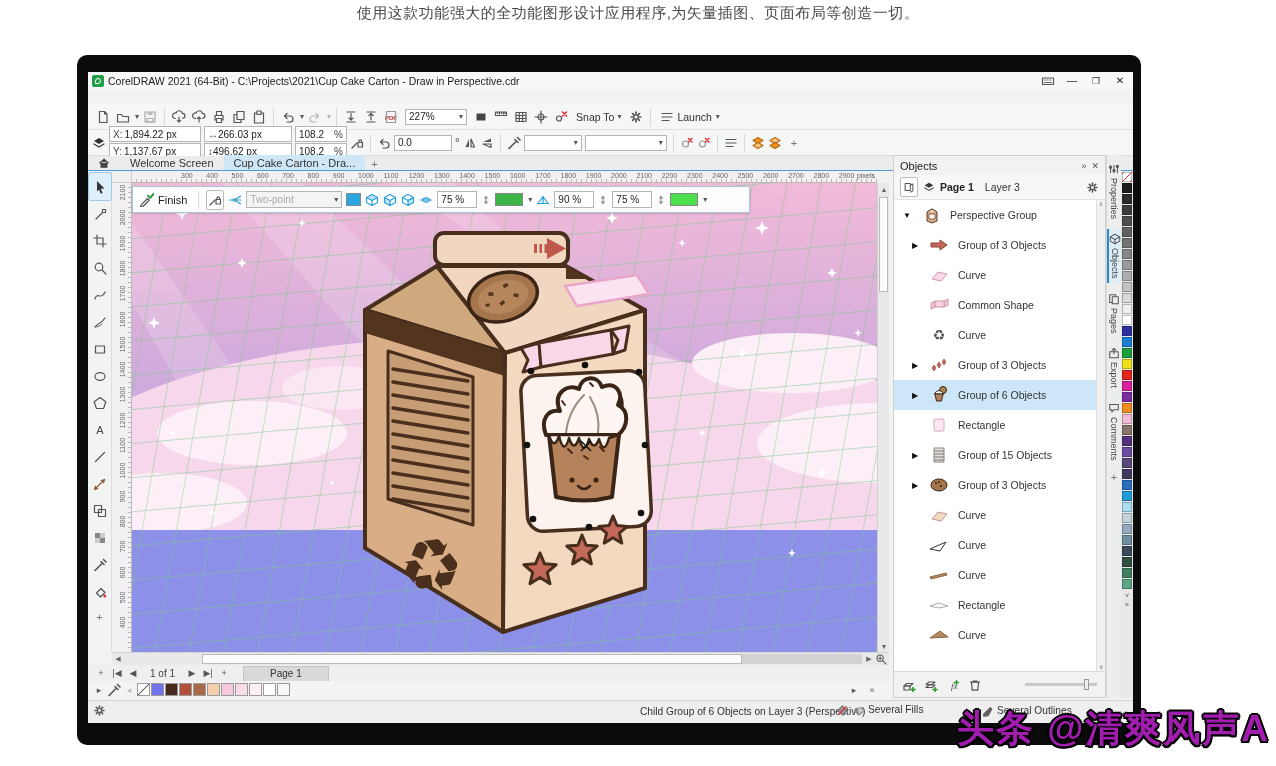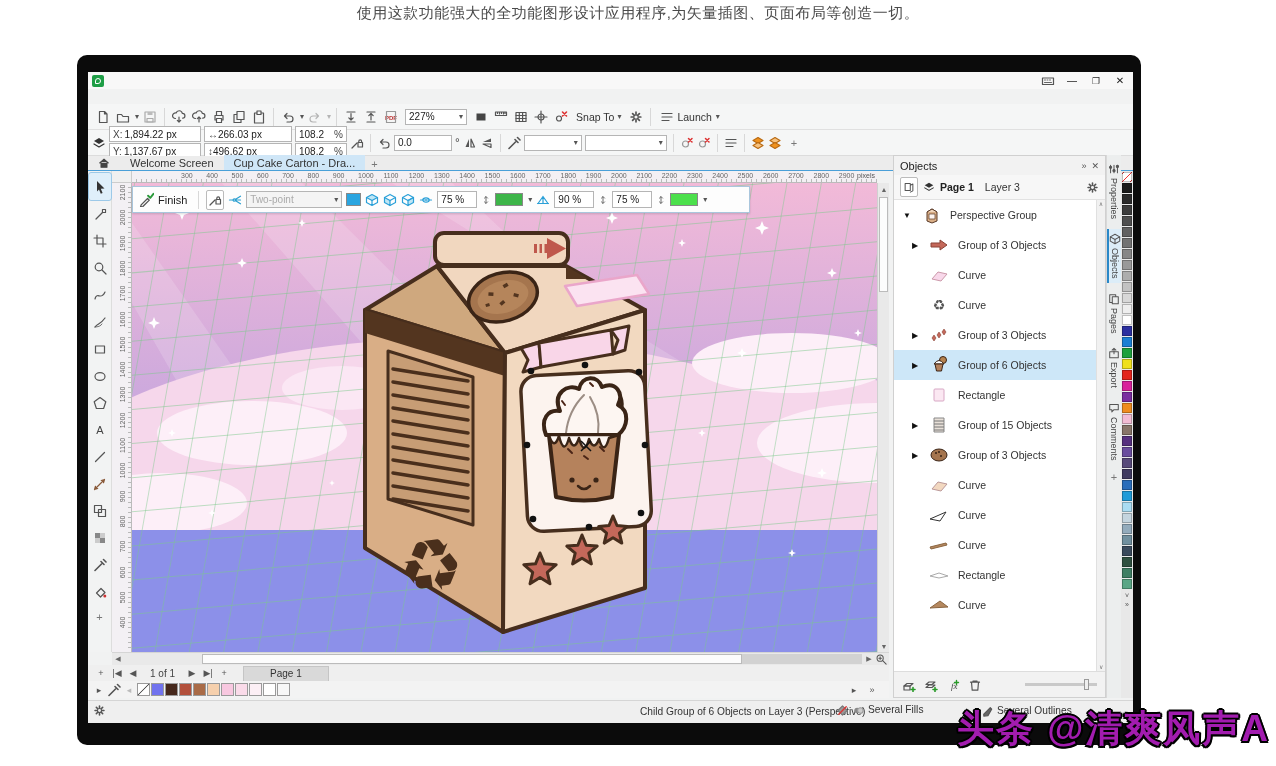--- a/index.html
+++ b/index.html
@@ -107,20 +107,21 @@
 
 <div class="caption">使用这款功能强大的全功能图形设计应用程序,为矢量插图、页面布局等创造一切。</div>
 
 <div class="frame">
 <div class="app">
 
   <div class="titlebar">
     <span class="applogo">
           <i></i>
         </span>
+    <span class="ttl">CorelDRAW 2021 (64-Bit) - C:\Projects\2021\Cup Cake Carton - Draw in Perspective.cdr</span>
     <div class="winbtns">
       <span class="winbtn" id="kbd-ic">
             <svg width="14" height="14" viewBox="0 0 14 14" fill="none" stroke="#555" stroke-width="1.2" stroke-linecap="round" stroke-linejoin="round">
               <rect x="1.5" y="4" width="11" height="6.5"></rect>
               <path d="M3.5 6 h1 M6 6 h1 M8.5 6 h1 M3.5 8.5 h7" stroke-width=".9"></path>
             </svg>
           </span>
       <span class="winbtn">—</span>
       <span class="winbtn" style="font-size:9px">❐</span>
       <span class="winbtn">✕</span>
@@ -931,20 +932,30 @@
               <svg width="26" height="20" viewBox="0 0 26 20" fill="none" stroke-width="1" stroke-linejoin="round">
                 <path d="M6 14 L12 7 21 9 15 16 Z" fill="#f8d8ea" stroke="#c9a"></path>
               </svg>
             </span>
             <span>Curve</span>
           </div>
           <div class="orow " style="padding-left:16px">
             <span class="caret"></span>
             <span class="thumb">
               <svg width="26" height="20" viewBox="0 0 26 20" fill="none" stroke-width="1" stroke-linejoin="round">
+                <path d="M5 8 l4 -2 v6 l-4 2 Z M18 6 l4 -2 v6 l-4 2 Z" fill="#f3c0da" stroke="#c99"></path>
+                <rect x="9" y="6" width="9" height="6" fill="#f8d0e5" stroke="#c99"></rect>
+              </svg>
+            </span>
+            <span>Common Shape</span>
+          </div>
+          <div class="orow " style="padding-left:16px">
+            <span class="caret"></span>
+            <span class="thumb">
+              <svg width="26" height="20" viewBox="0 0 26 20" fill="none" stroke-width="1" stroke-linejoin="round">
                 <text x="13" y="15" font-size="14" text-anchor="middle" fill="#555">♻</text>
               </svg>
             </span>
             <span>Curve</span>
           </div>
           <div class="orow " style="padding-left:16px">
             <span class="caret">▶</span>
             <span class="thumb">
               <svg width="26" height="20" viewBox="0 0 26 20" fill="none" stroke-width="1" stroke-linejoin="round">
                 <path d="M6 13 l2 -3 2 3 -2 3 Z M11 10 l2 -3 2 3 -2 3 Z M16 7 l2 -3 2 3 -2 3 Z" fill="#c4685a" stroke="#8a4236" stroke-width=".6"></path>

